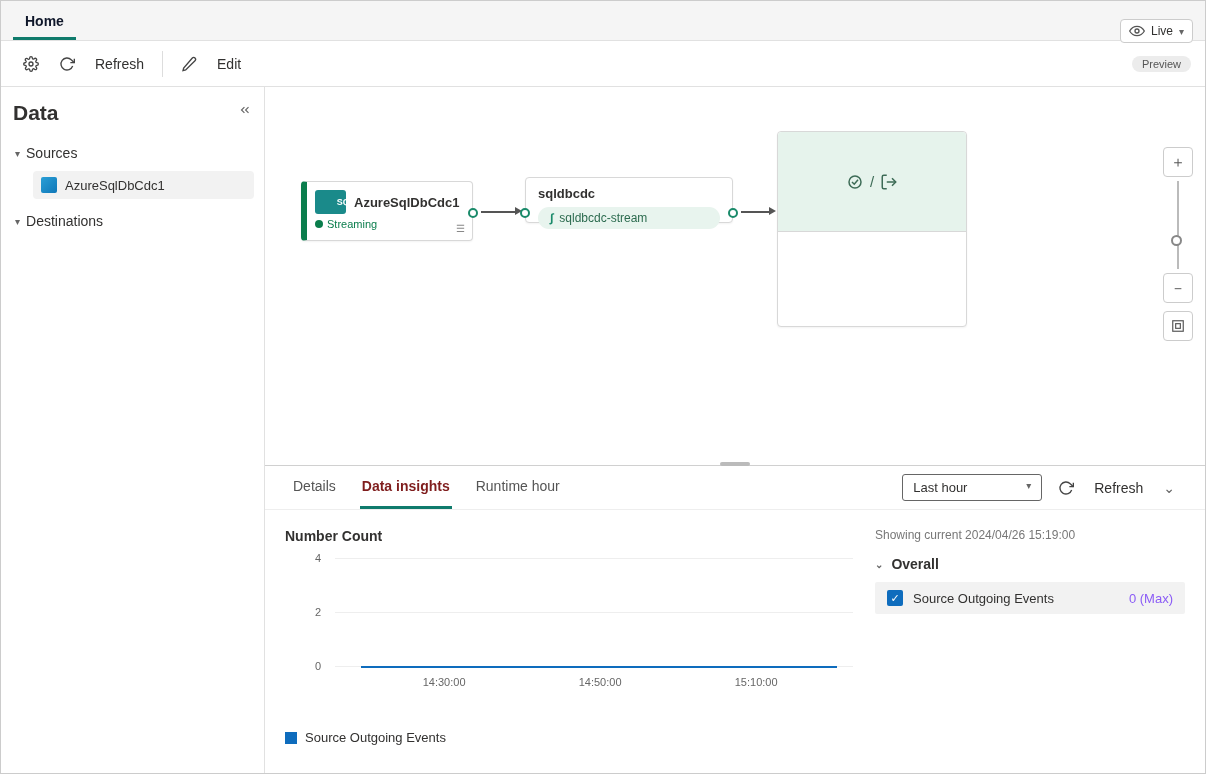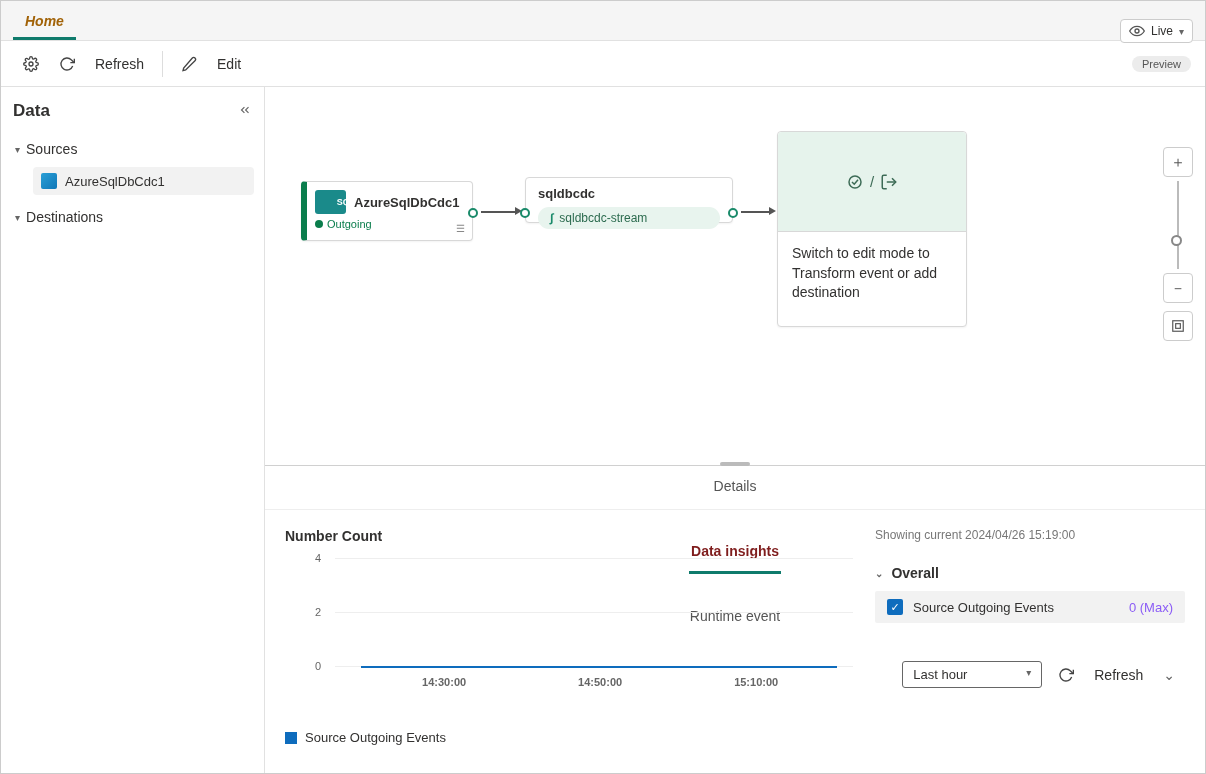--- a/index.html
+++ b/index.html
@@ -19,24 +19,23 @@
     background: #f5f5f5;
     border-bottom: 1px solid #e1e1e1;
     display: flex;
     align-items: flex-end;
     padding: 0 12px;
     position: relative;
   }
   .topbar .tab {
     padding: 10px 12px 8px;
     font-size: 14px;
-    color: #a16207;
+    color: #0f172a;
     cursor: pointer;
     border-bottom: 3px solid transparent;
-    font-style: italic;
   }
   .topbar .tab.active {
     font-weight: 600;
     border-bottom-color: #0f7b6c;
   }
   .live-badge {
     position: absolute;
     right: 12px;
     top: 18px;
     border: 1px solid #ccc;
@@ -89,21 +88,21 @@
     height: calc(100% - 86px);
   }
   .sidebar {
     width: 264px;
     border-right: 1px solid #e1e1e1;
     padding: 14px 10px;
     position: relative;
     flex-shrink: 0;
   }
   .sidebar-title {
-    font-size: 17px;
+    font-size: 21px;
     font-weight: 600;
     margin-bottom: 14px;
     padding-left: 2px;
   }
   .collapse-btn {
     position: absolute;
     right: 12px;
     top: 16px;
     cursor: pointer;
     color: #666;
@@ -236,21 +235,21 @@
     border-top: 1px solid #d0d0d0;
     display:flex;flex-direction:column;
     position:relative;
   }
   .resize-grip {
     position:absolute;top:-4px;left:50%;transform:translateX(-50%);
     width:30px;height:4px;background:#bbb;border-radius:2px;
   }
   .panel-tabs {
     display:flex;align-items:center;gap:22px;
-    padding: 0 26px;height:44px;border-bottom:1px solid #eee;flex-direction:column;
+    padding: 0 26px;height:44px;border-bottom:1px solid #eee;
   }
   .ptab {
     padding:12px 2px;font-size:14px;cursor:pointer;
     border-bottom:3px solid transparent;color:#555;
   }
   .ptab.active {font-weight:600;border-bottom-color:#0f7b6c;color:#7f1d1d;}
   .panel-right {
     margin-left:auto;display:flex;align-items:center;gap:14px;
   }
   .dropdown {
@@ -260,28 +259,28 @@
   }
   .chev {font-size:10px;color:#666;}
   .panel-body {
     flex:1;display:flex;padding:18px 20px;gap:12px;overflow:hidden;
   }
   .chart-col {flex:1;display:flex;flex-direction:column;}
   .chart-title {font-size:14px;font-weight:600;margin-bottom:8px;}
   .chart-area {position:relative;height:150px;margin-left:30px;margin-right:10px;}
   .grid-line {position:absolute;left:20px;right:0;height:1px;background:#eee;}
   .ylab {position:absolute;left:0;font-size:11px;color:#666;transform:translateY(-50%);}
-  .xlab {position:absolute;bottom:-18px;font-size:11px;color:#666;transform:translateX(-50%);font-weight:bold;}
+  .xlab {position:absolute;bottom:-18px;font-size:11px;color:#666;transform:translateX(-50%);}
   .series-line {position:absolute;left:46px;right:16px;bottom:4px;height:2px;background:#0e6cbd;}
   .legend {display:flex;align-items:center;gap:8px;margin-top:28px;font-size:13px;}
   .legend-sw {width:12px;height:12px;background:#0e6cbd;}
   .metrics-col {
     width:310px;display:flex;flex-direction:column;
   }
-  .show-ts {font-size:12px;color:#777;margin-bottom:19px;}
+  .show-ts {font-size:12px;color:#777;margin-bottom:10px;}
   .overall-row {display:flex;align-items:center;gap:8px;font-size:14px;font-weight:600;padding:4px 0;}
   .metric-row {
     background:#f2f2f2;display:flex;align-items:center;
     padding:8px 12px;gap:10px;font-size:13px;margin-top:6px;border-radius:2px;
   }
   .cbx {
     width:16px;height:16px;background:#0e6cbd;border-radius:2px;
     display:flex;align-items:center;justify-content:center;color:#fff;font-size:11px;
   }
   .metric-val {margin-left:auto;color:#8b5cf6;}
@@ -356,21 +355,21 @@
     <div class="canvas-wrap">
       <div class="canvas">
 
         <div class="node node-source">
           <div class="row1">
             <div class="src-icon">SQL</div>
             <div class="title">AzureSqlDbCdc1</div>
           </div>
           <div class="status">
             <span class="dot-green"></span>
-            <span>Outgoing</span>
+            <span>Streaming</span>
           </div>
           <span class="align-icn">☰</span>
           <div class="port" style="right:-6px;top:26px"></div>
         </div>
 
         <div class="arrow-line" style="left:216px;top:124px;width:36px"></div>
         <div class="arrow-head" style="left:250px;top:120px"></div>
 
         <div class="node node-middle">
           <div class="port" style="left:-6px;top:30px"></div>
@@ -391,21 +390,20 @@
                 <circle cx="12" cy="12" r="8"></circle>
                 <path d="M8 12l3 3 5-6"></path>
               </svg>
             <span>/</span>
             <svg width="18" height="18" viewBox="0 0 24 24" fill="none" stroke="#3d6b56" stroke-width="2">
                 <path d="M9 21H5a2 2 0 0 1-2-2V5a2 2 0 0 1 2-2h4"></path>
                 <path d="M16 17l5-5-5-5"></path>
                 <path d="M21 12H9"></path>
               </svg>
           </div>
-          <div class="action-bottom">Switch to edit mode to Transform event or add destination</div>
         </div>
       </div>
 
       <div class="zoom-panel">
         <div class="zbtn">＋</div>
         <div class="ztrack">
           <div class="zthumb"></div>
         </div>
         <div class="zbtn">－</div>
         <div style="height:8px"></div>
@@ -416,21 +414,21 @@
             </svg>
         </div>
       </div>
     </div>
 
     <div class="bottom-panel">
       <div class="resize-grip"></div>
       <div class="panel-tabs">
         <div class="ptab">Details</div>
         <div class="ptab active">Data insights</div>
-        <div class="ptab">Runtime event</div>
+        <div class="ptab">Runtime hour</div>
         <div class="panel-right">
           <div class="dropdown">
             <span>Last hour</span>
             <span class="chev">▾</span>
           </div>
           <div class="tool-btn" style="padding:4px 2px">
             <svg class="icon" viewBox="0 0 24 24" fill="none" stroke="#444" stroke-width="2">
                 <path d="M23 4v6h-6"></path>
                 <path d="M20.49 15a9 9 0 1 1-2.12-9.36L23 10"></path>
               </svg>

